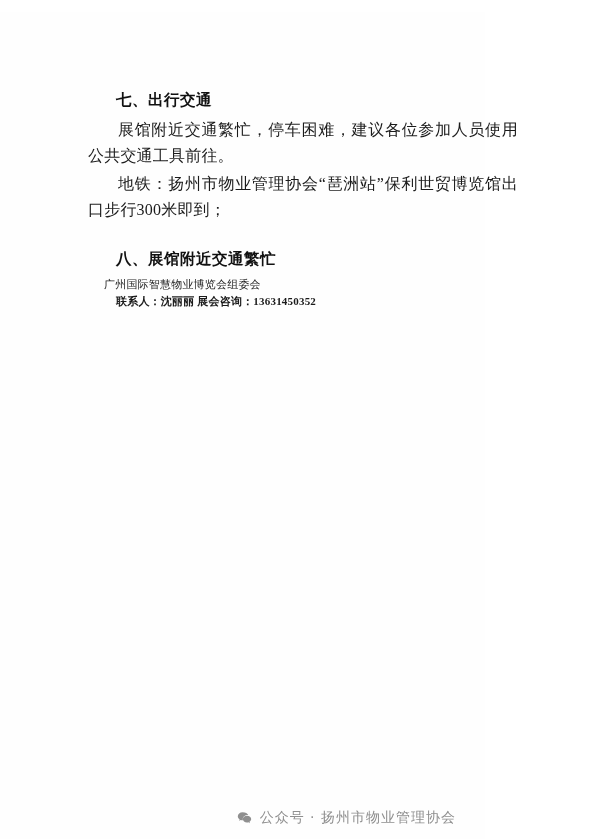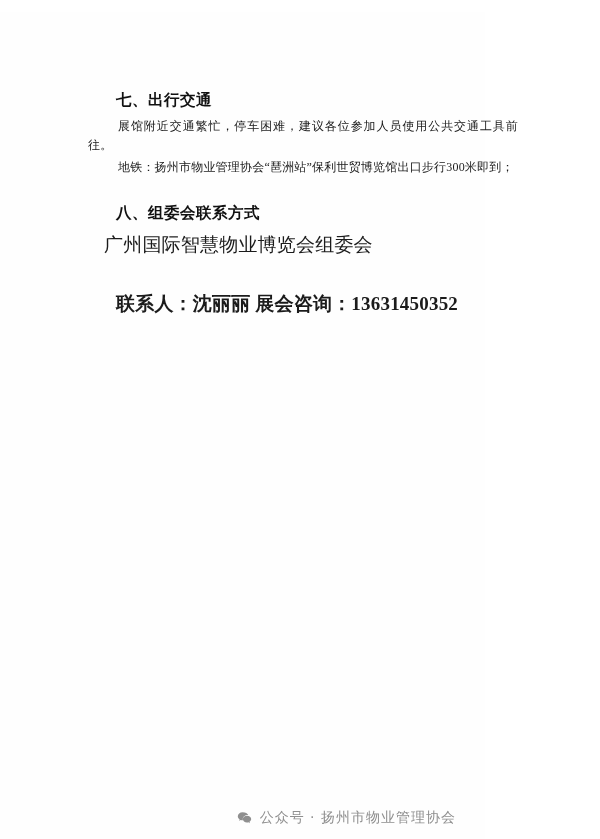--- a/index.html
+++ b/index.html
@@ -35,45 +35,44 @@
     font-size: 15.5px;
     letter-spacing: 0.5px;
     color: #111;
     margin: 0 0 6px 0;
     padding-left: 28px;
   }
   .section-heading.second {
     margin-top: 26px;
   }
   .para {
-    font-size: 12px;
+    font-size: 16px;
     line-height: 1.62;
     margin: 0 0 2px 0;
     text-align: justify;
     letter-spacing: 0.2px;
     color: #1b1b1b;
   }
   .indent {
     text-indent: 30px;
   }
   .contact-block {
     margin-top: 4px;
   }
   .contact-line {
-    font-size: 19px;
+    font-size: 11px;
     line-height: 1.62;
     letter-spacing: 0.2px;
     margin: 0;
     color: #1b1b1b;
     padding-left: 16px;
   }
   .contact-line.bold {
     font-weight: bold;
     padding-left: 28px;
-    margin-top: 28px;
   }
   .footer {
     position: absolute;
     left: 0;
     right: 0;
     bottom: 24px;
     display: flex;
     justify-content: flex-end;
     align-items: center;
     padding-right: 29px;
@@ -102,21 +101,21 @@
 
   <div class="content">
 
     <h2 class="section-heading">七、出行交通</h2>
 
     <p class="para indent">展馆附近交通繁忙，停车困难，建议各位参加人员使用公共交通工具前往。</p>
 
     <p class="para indent">地铁：扬州市物业管理协会“琶洲站”保利世贸博览馆出口步行300米即到；</p>
 
 
-    <h2 class="section-heading second">八、组委会联系方式</h2>
+    <h2 class="section-heading second">八、展馆附近交通繁忙</h2>
 
     <div class="contact-block">
       <p class="contact-line">广州国际智慧物业博览会组委会</p>
       <p class="contact-line bold">联系人：沈丽丽  展会咨询：13631450352</p>
     </div>
 
   </div>
 
   <div class="footer">
     <span class="footer-icon">

